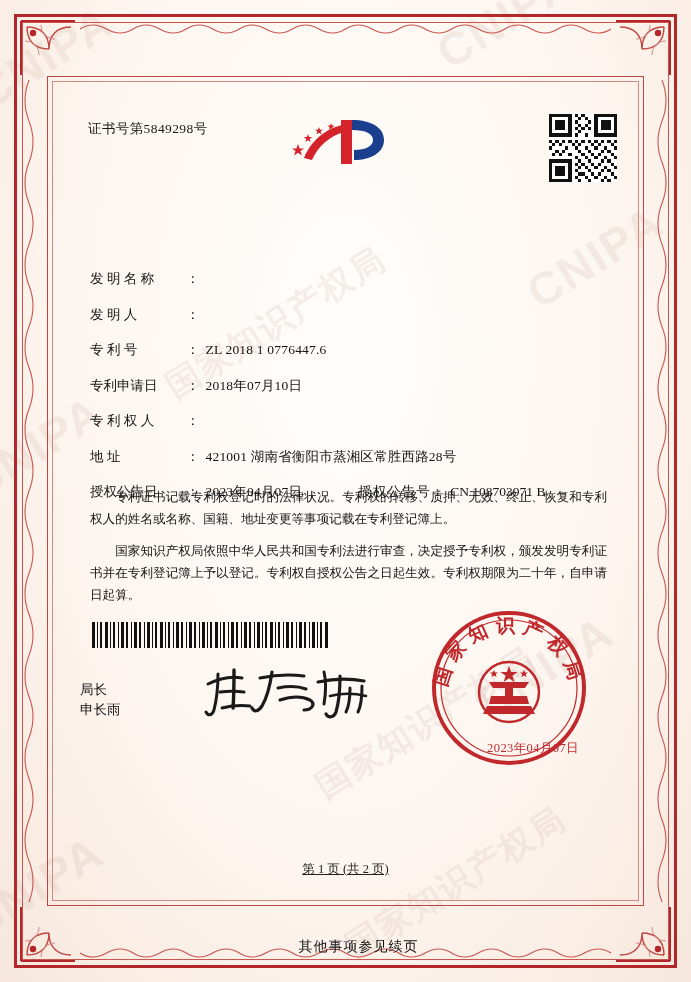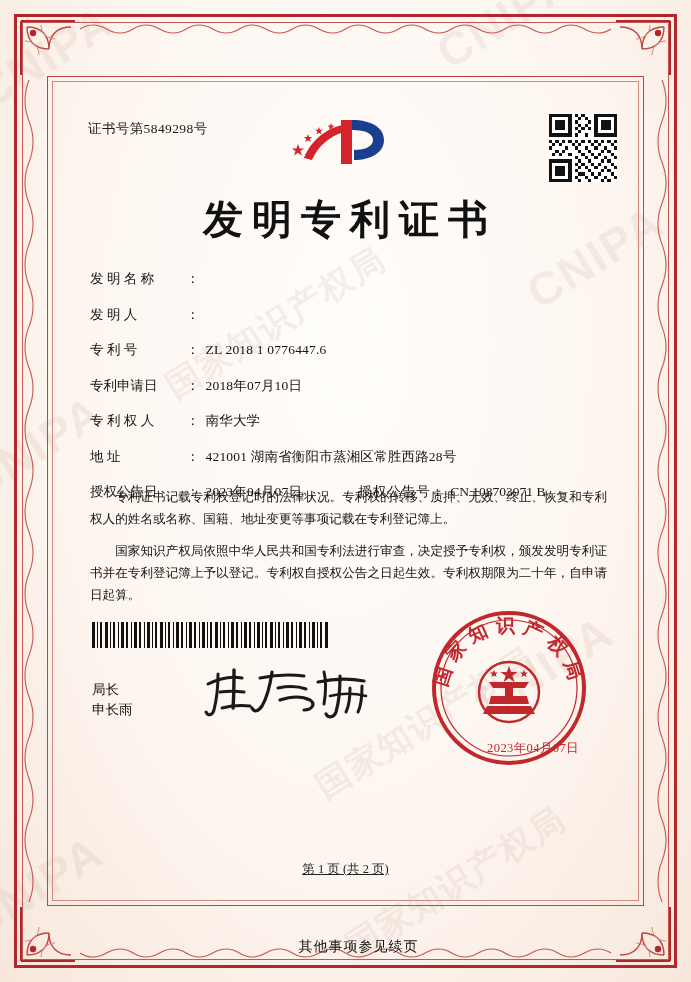--- a/index.html
+++ b/index.html
@@ -196,21 +196,21 @@
   .barcode {
     position: absolute;
     left: 32px;
     top: 530px;
     width: 238px;
     height: 26px;
   }
 
   .sig-title {
     position: absolute;
-    left: 32px;
+    left: 20px;
     top: 588px;
     font-size: 13.5px;
     color: #111;
     line-height: 1.5;
   }
   .signature {
     position: absolute;
     left: 140px;
     top: 570px;
     width: 190px;
@@ -469,21 +469,20 @@
           <rect x="17" y="19" width="1" height="1"></rect>
             <rect x="20" y="19" width="1" height="1"></rect>
           <rect x="9" y="20" width="1" height="1"></rect>
             <rect x="12" y="20" width="1" height="1"></rect>
             <rect x="16" y="20" width="1" height="1"></rect>
           <rect x="18" y="20" width="1" height="1"></rect>
         </g>
       </svg>
     </div>
 
-    <div class="title">发明专利证书</div>
 
     <div class="fields">
 
       <div class="field-row">
         <div class="field-label">发 明 名 称</div>
         <div class="field-colon">：</div>
       </div>
 
       <div class="field-row">
         <div class="field-label">发 明 人</div>
@@ -498,21 +497,20 @@
 
       <div class="field-row">
         <div class="field-label">专利申请日</div>
         <div class="field-colon">：</div>
         <div class="field-value">2018年07月10日</div>
       </div>
 
       <div class="field-row">
         <div class="field-label">专 利 权 人</div>
         <div class="field-colon">：</div>
-        <div class="field-value">南华大学</div>
       </div>
 
       <div class="field-row">
         <div class="field-label">地 址</div>
         <div class="field-colon">：</div>
         <div class="field-value">421001 湖南省衡阳市蒸湘区常胜西路28号</div>
       </div>
 
       <div class="field-row dual">
         <div class="field-label">授权公告日</div>

